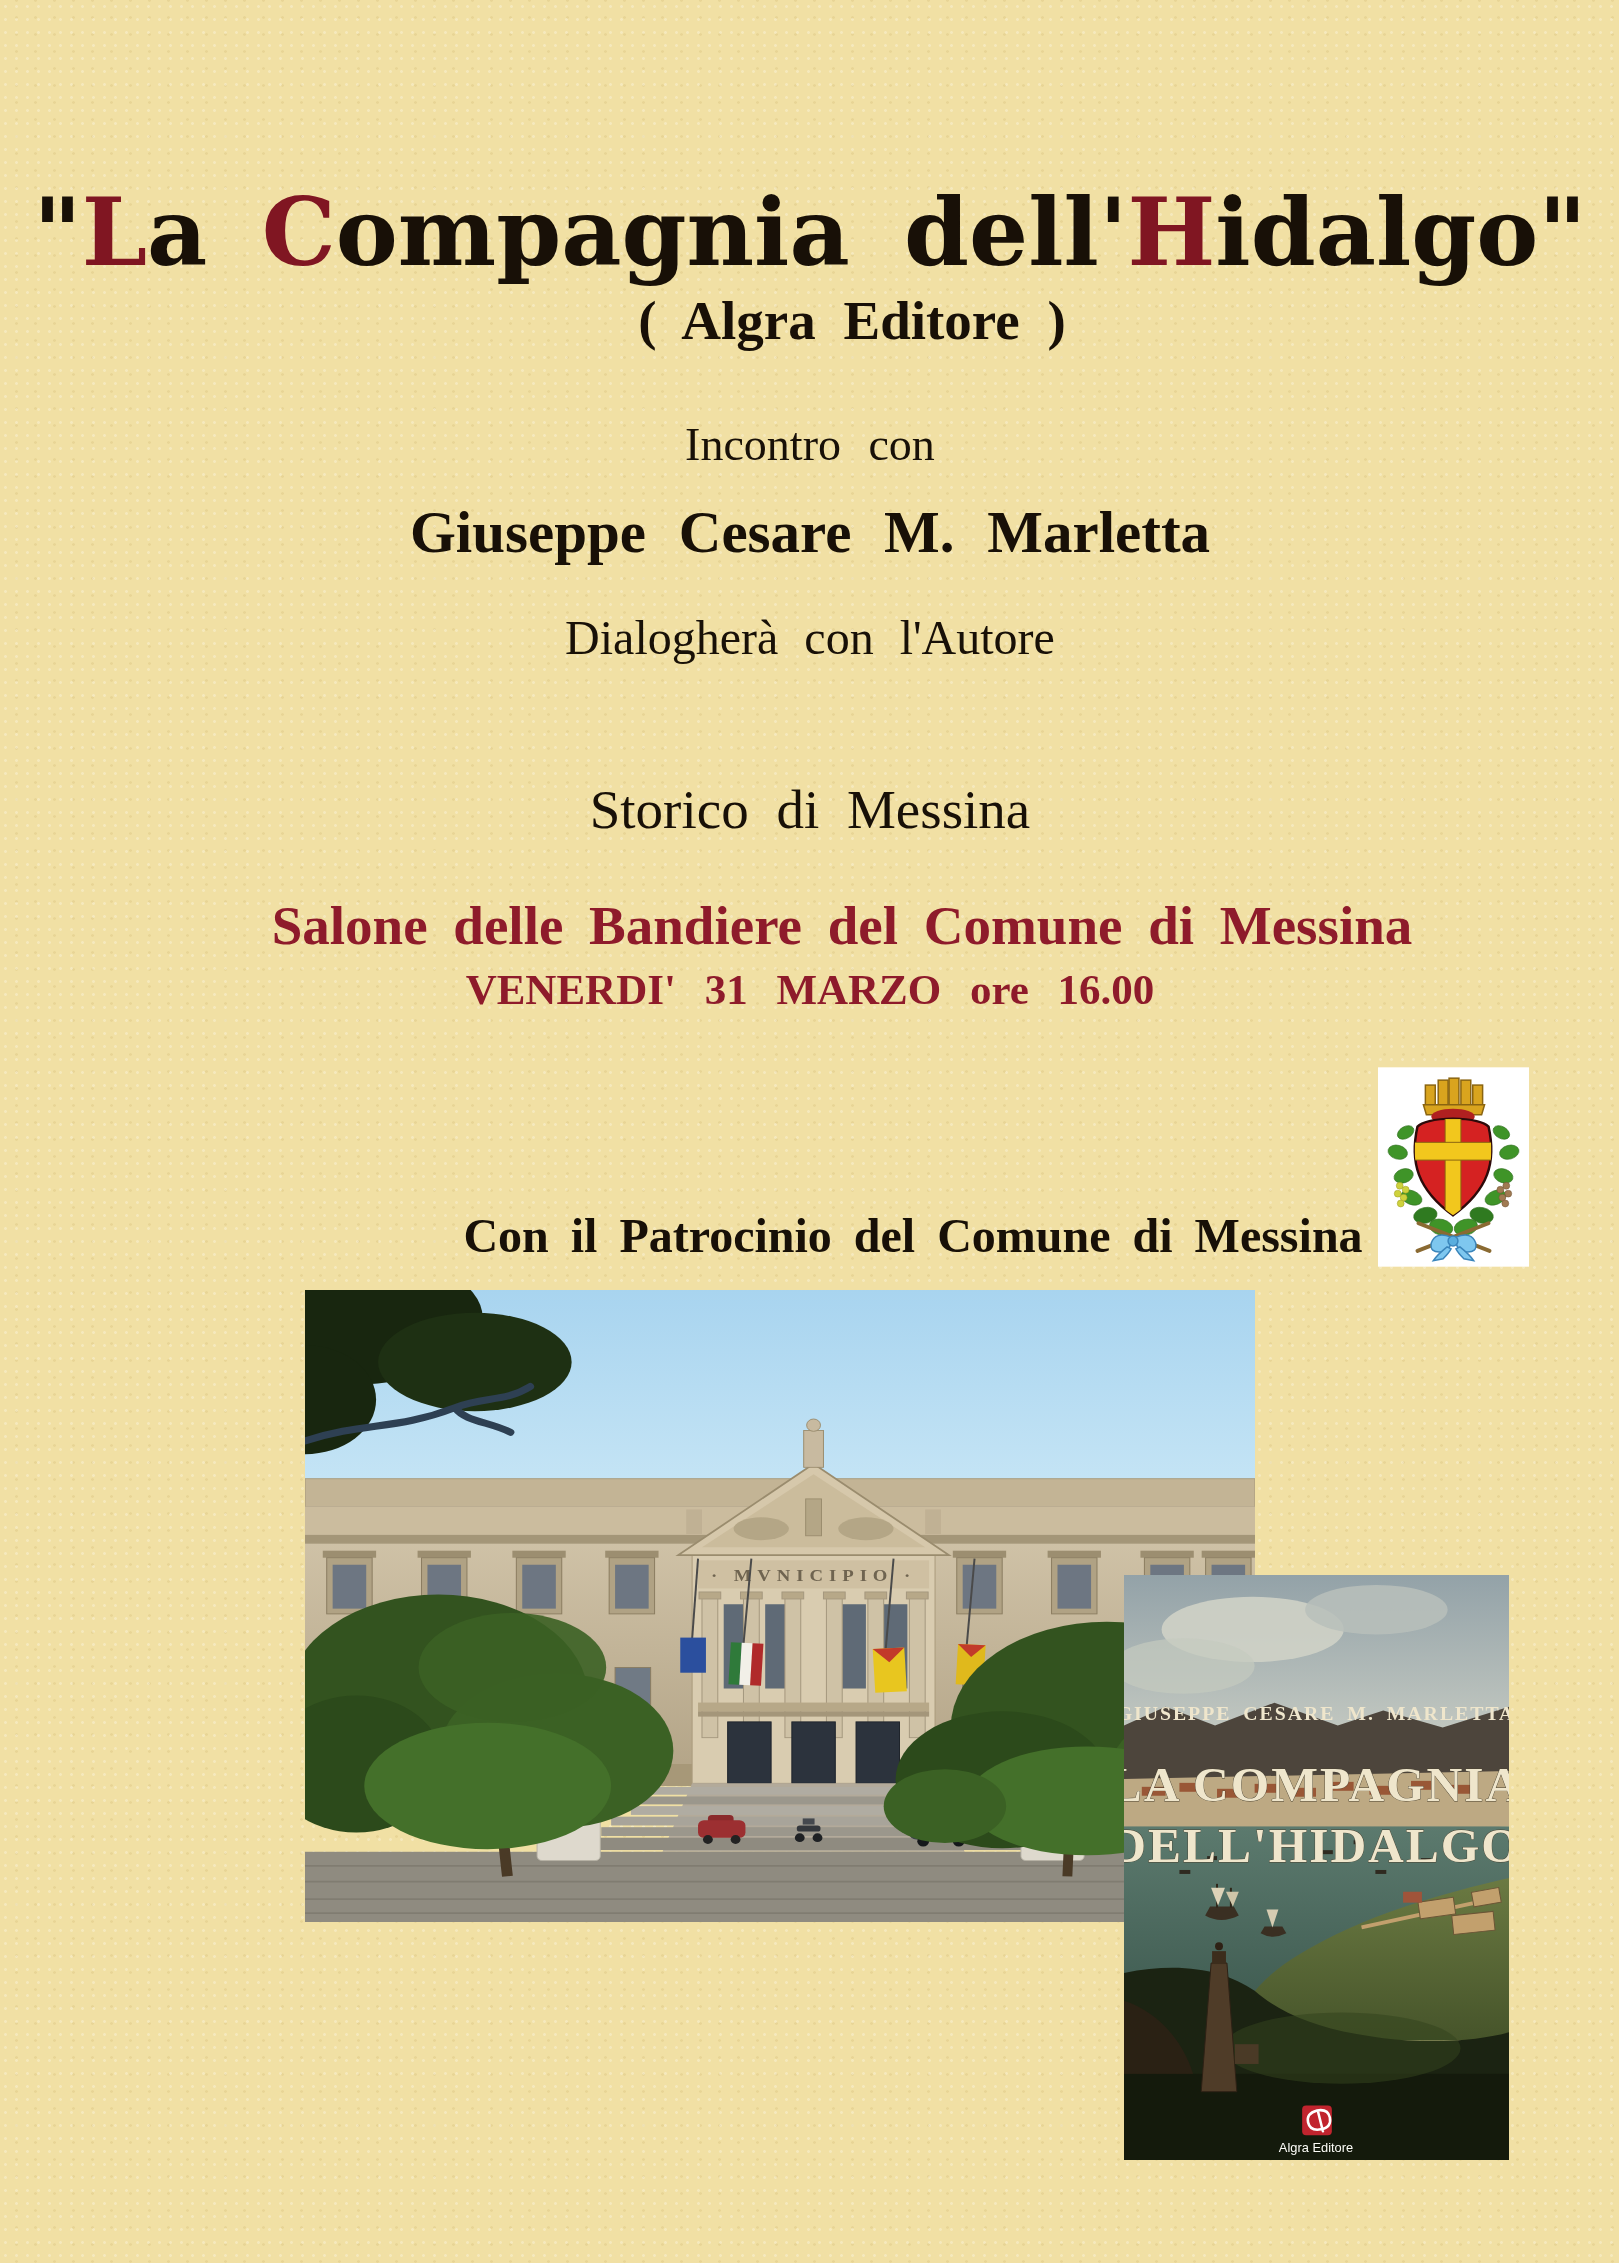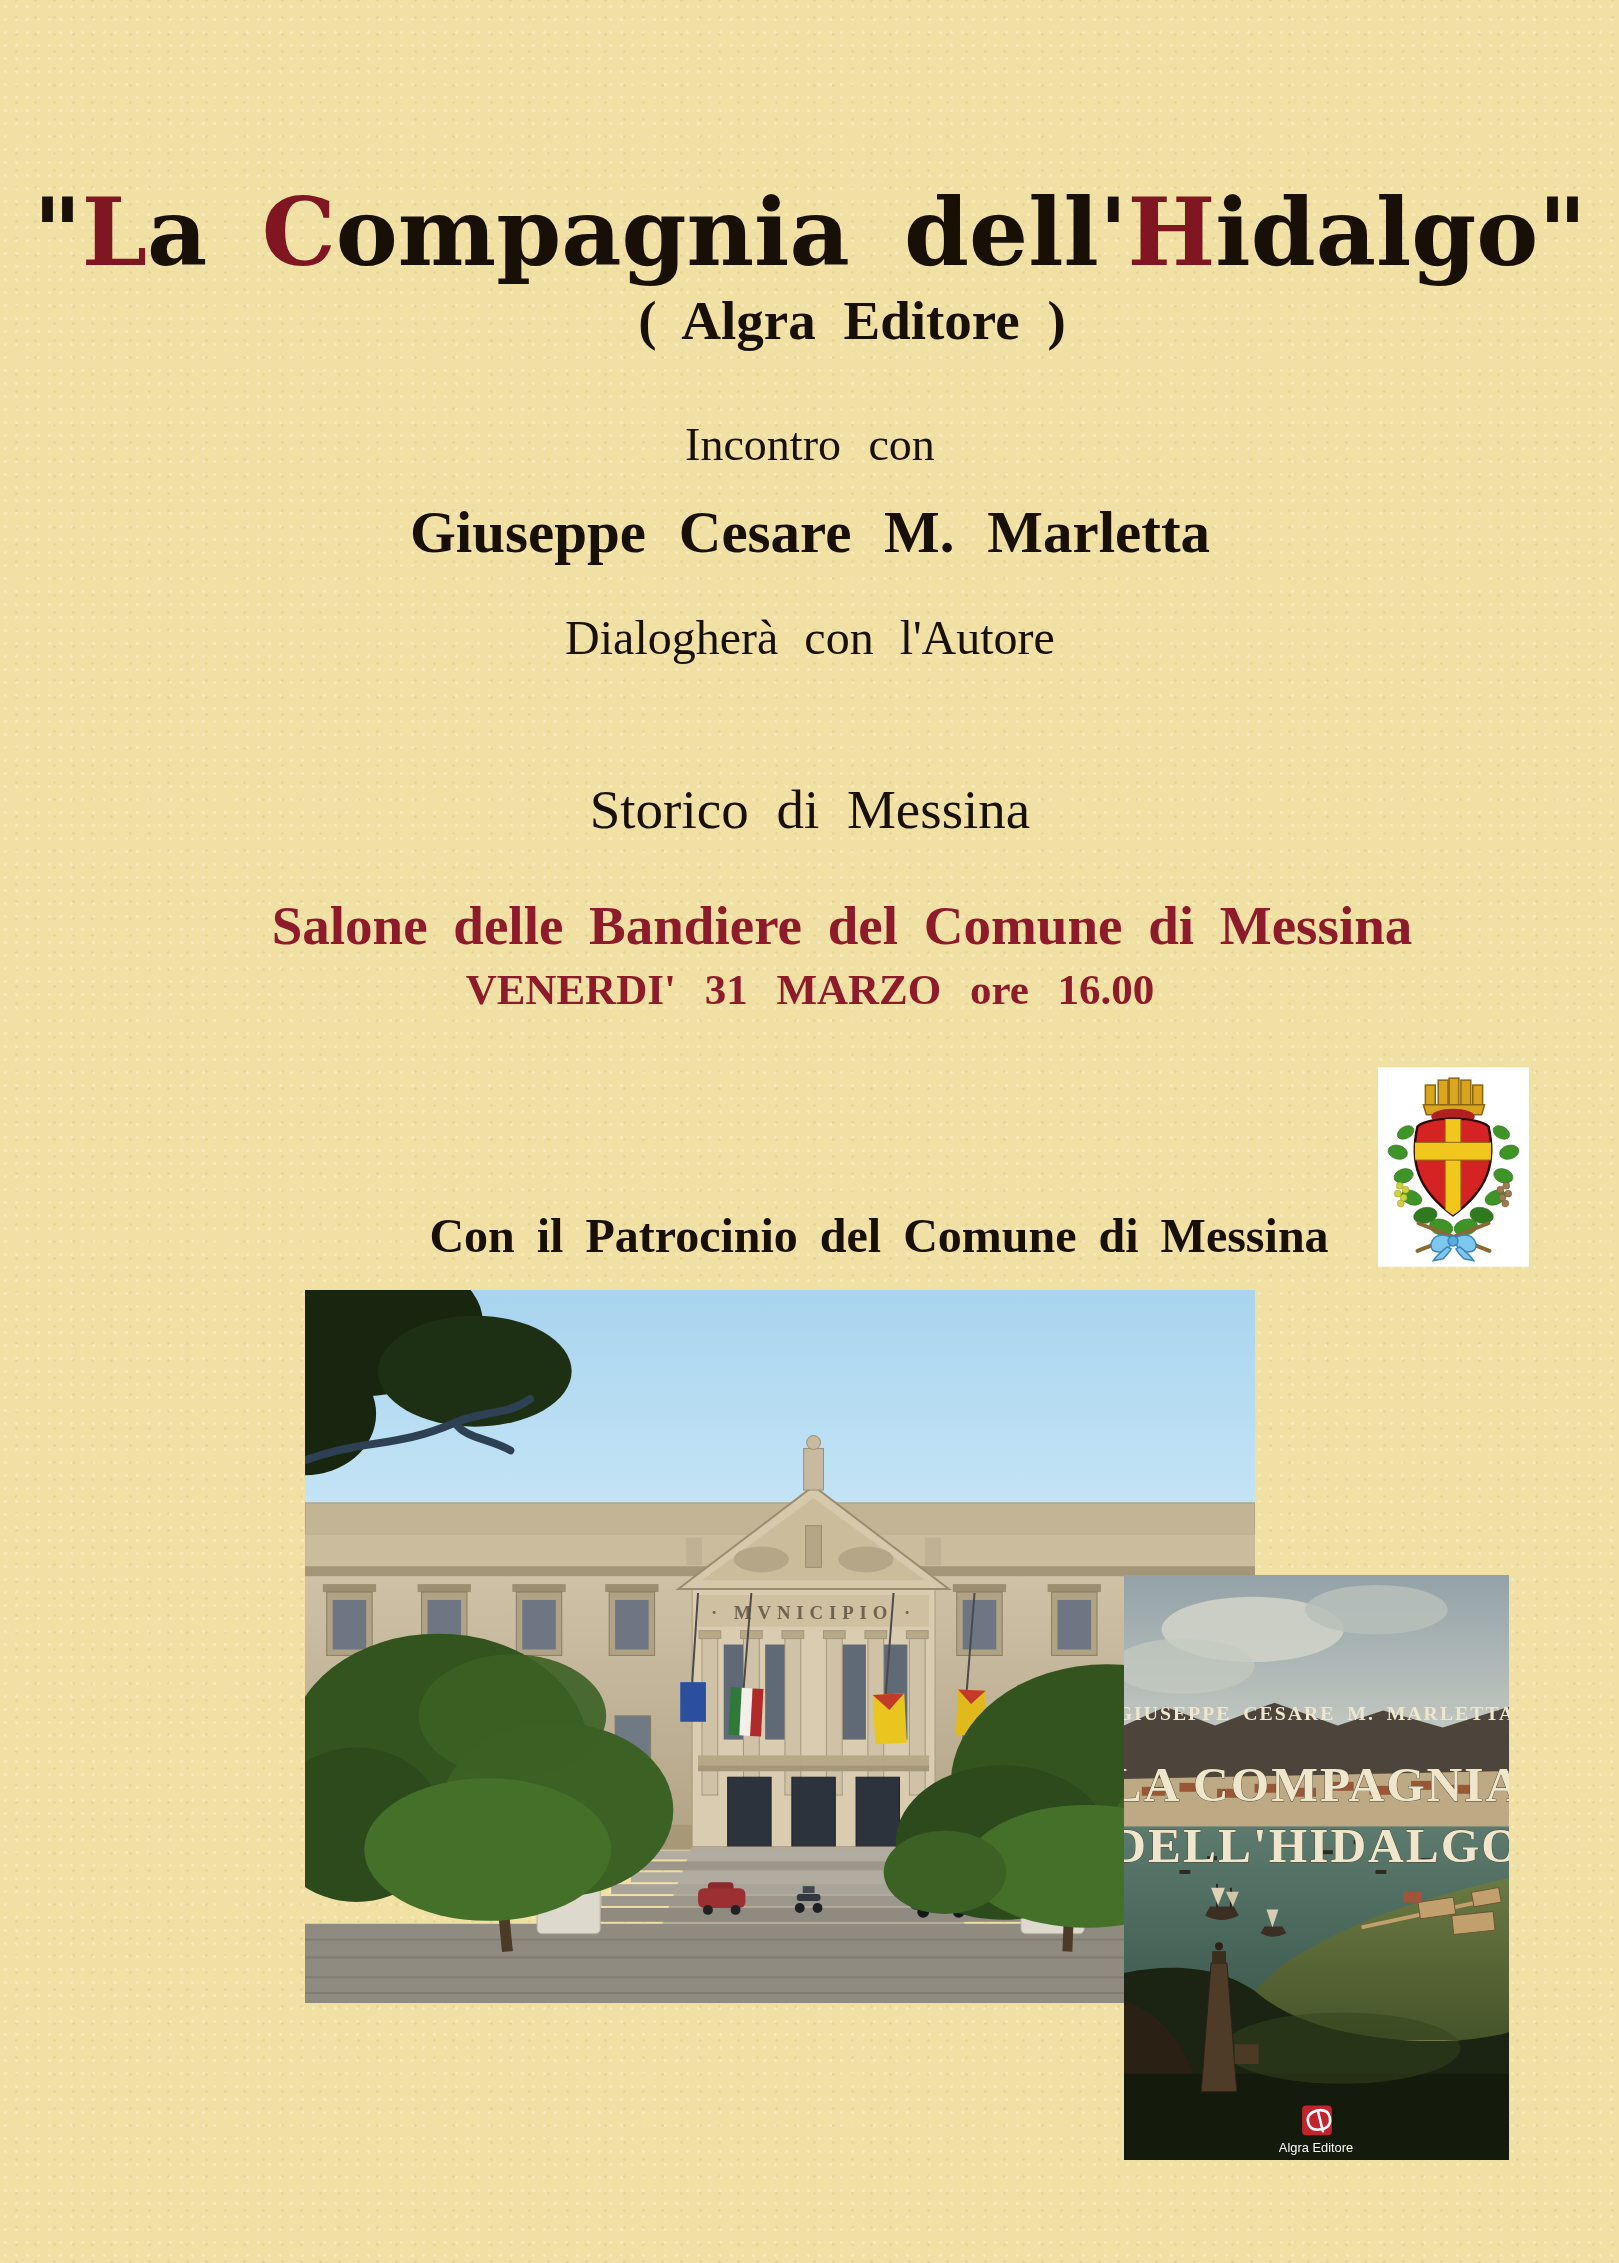--- a/index.html
+++ b/index.html
@@ -19,24 +19,24 @@
   .gothic .red{color:#801622;}
   .algra{top:289px;font-size:55px;font-weight:700;word-spacing:14px;padding-left:42px;}
   .incontro{top:406px;font-size:46px;word-spacing:16px;margin-top:12px;}
   .author{top:498px;font-size:59px;font-weight:700;word-spacing:18px;}
   .dialog{top:610px;font-size:48px;word-spacing:14px;}
   .moderator{top:708px;font-size:57px;font-weight:700;word-spacing:16px;}
   .moderator .light{font-weight:400;}
   .storico{top:778px;font-size:55px;word-spacing:14px;}
   .venue1{top:894px;font-size:55px;font-weight:700;color:#8e1b2b;word-spacing:12px;margin-left:32px;}
   .venue2{top:965px;font-size:43px;font-weight:700;color:#8e1b2b;word-spacing:18px;}
-  .patronage{position:absolute;top:1208px;left:50%;transform:translateX(-50%);margin-left:69px;
+  .patronage{position:absolute;top:1208px;left:50%;transform:translateX(-50%);margin-left:103px;
     font-size:48px;font-weight:700;white-space:pre;word-spacing:10px;color:#181007;}
   .crest{position:absolute;left:1378px;top:1067px;width:151px;height:200px;}
-  .photo{position:absolute;left:305px;top:1290px;width:950px;height:713px;}
+  .photo{position:absolute;left:305px;top:1290px;width:950px;height:632px;}
   .book{position:absolute;left:1124px;top:1575px;width:385px;height:585px;}
   svg{display:block;width:100%;height:100%;}
   .cover-author{font-size:20px;letter-spacing:2px;word-spacing:5px;fill:#efe6cc;font-weight:700;}
   .cover-title{font-size:50px;font-weight:700;fill:#efe6cc;letter-spacing:2px;stroke:#4a4332;stroke-width:.8;paint-order:stroke;}
   .cover-pub{font-size:13px;fill:#fdfdf8;font-family:"Liberation Sans",sans-serif;}
   .muni-text{font-size:19px;letter-spacing:6px;fill:#6f6450;font-weight:700;}
 </style>
 </head>
 <body>
 

